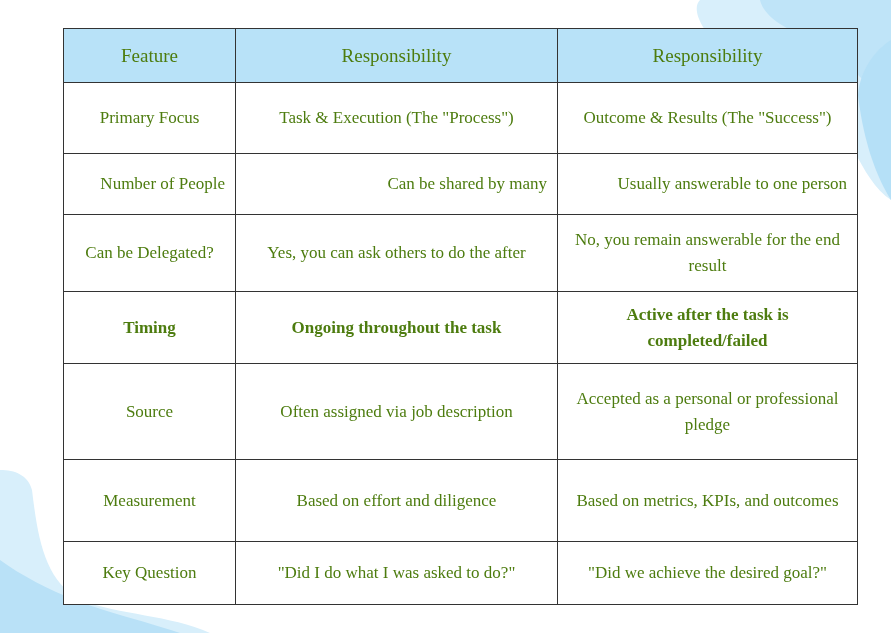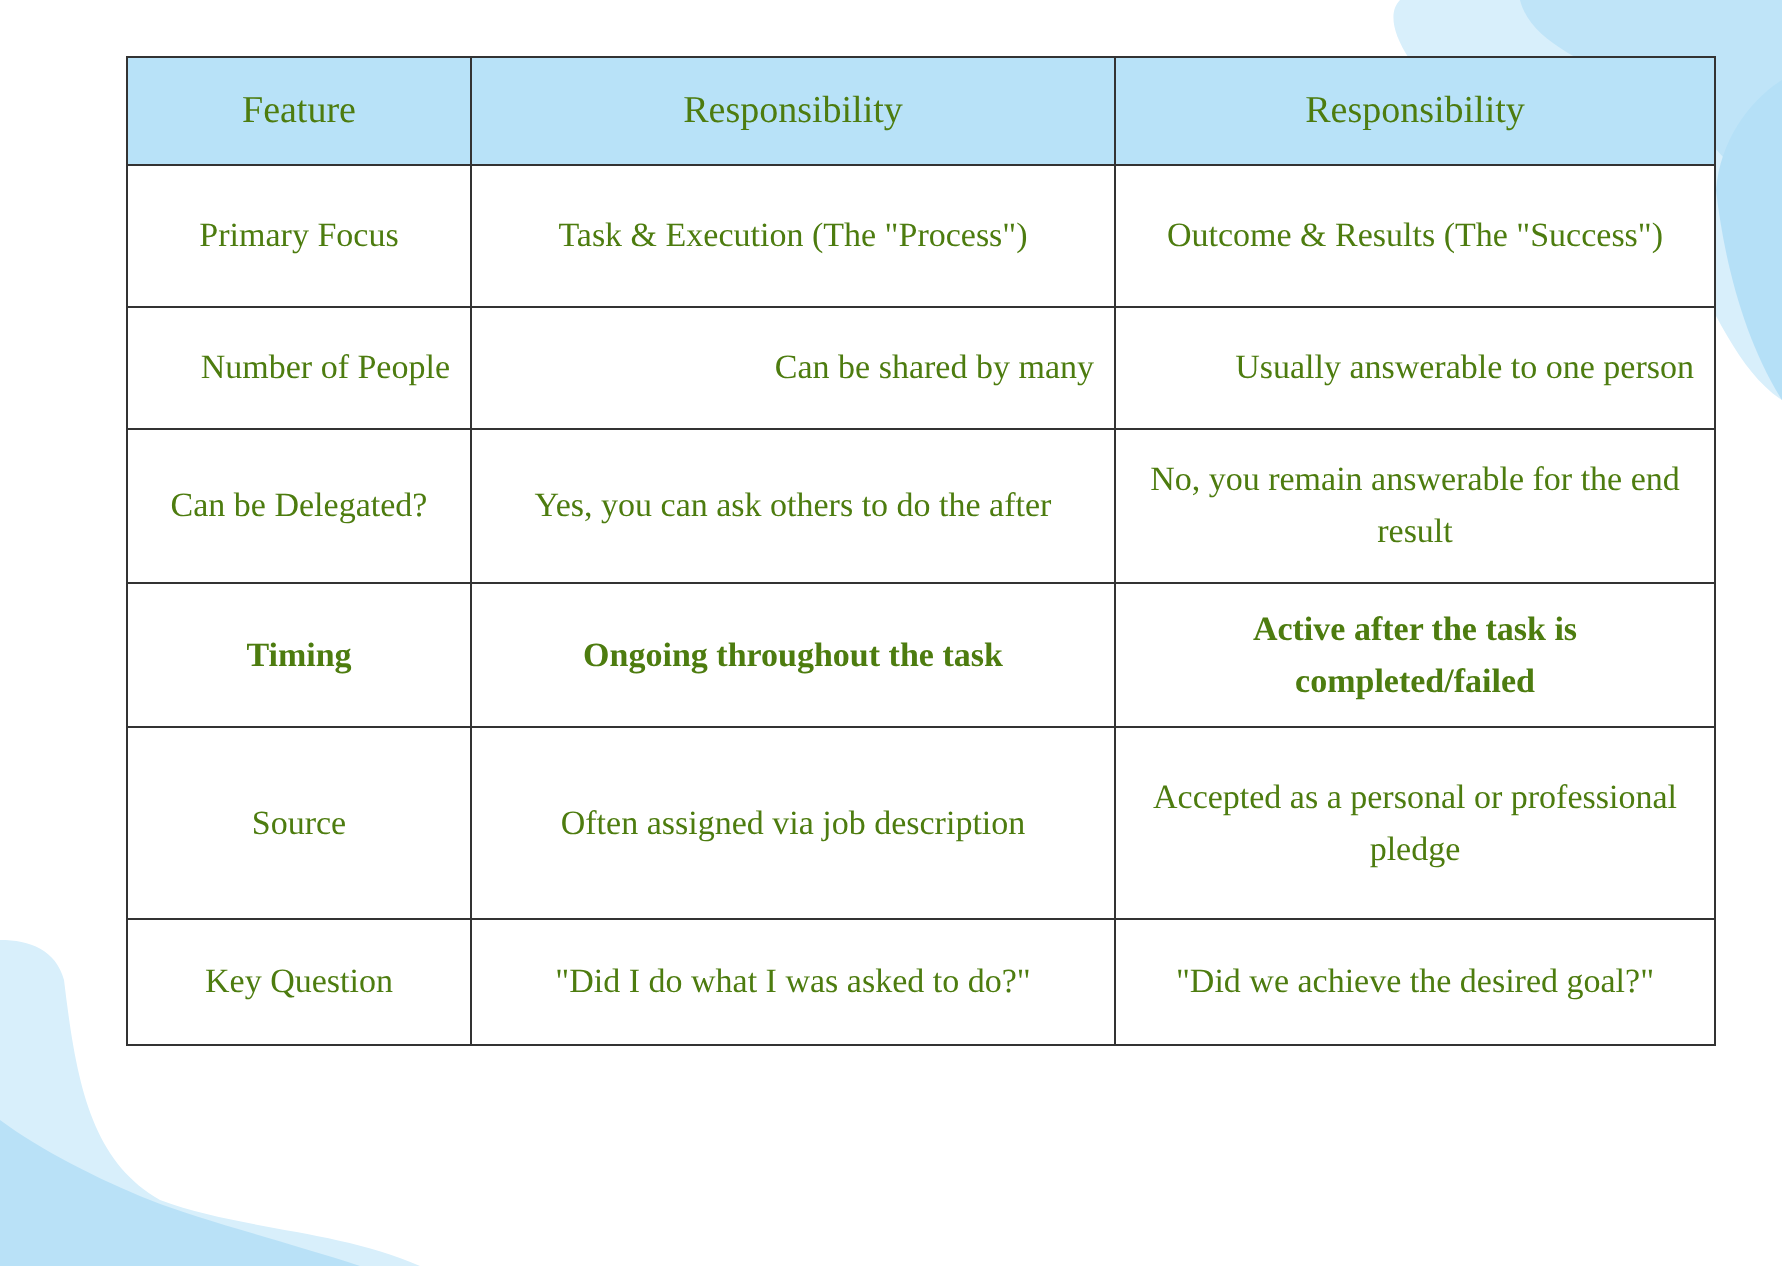--- a/index.html
+++ b/index.html
@@ -102,20 +102,25 @@
       <tr class="r4">
         <td>Timing</td>
         <td>Ongoing throughout the task</td>
         <td>Active after the task is completed/failed</td>
       </tr>
       <tr class="r5">
         <td>Source</td>
         <td>Often assigned via job description</td>
         <td>Accepted as a personal or professional pledge</td>
       </tr>
+      <tr class="r6">
+        <td>Measurement</td>
+        <td>Based on effort and diligence</td>
+        <td>Based on metrics, KPIs, and outcomes</td>
+      </tr>
       <tr class="r7">
         <td>Key Question</td>
         <td>"Did I do what I was asked to do?"</td>
         <td>"Did we achieve the desired goal?"</td>
       </tr>
     </tbody>
   </table>
 </div>
 
 </body></html>

